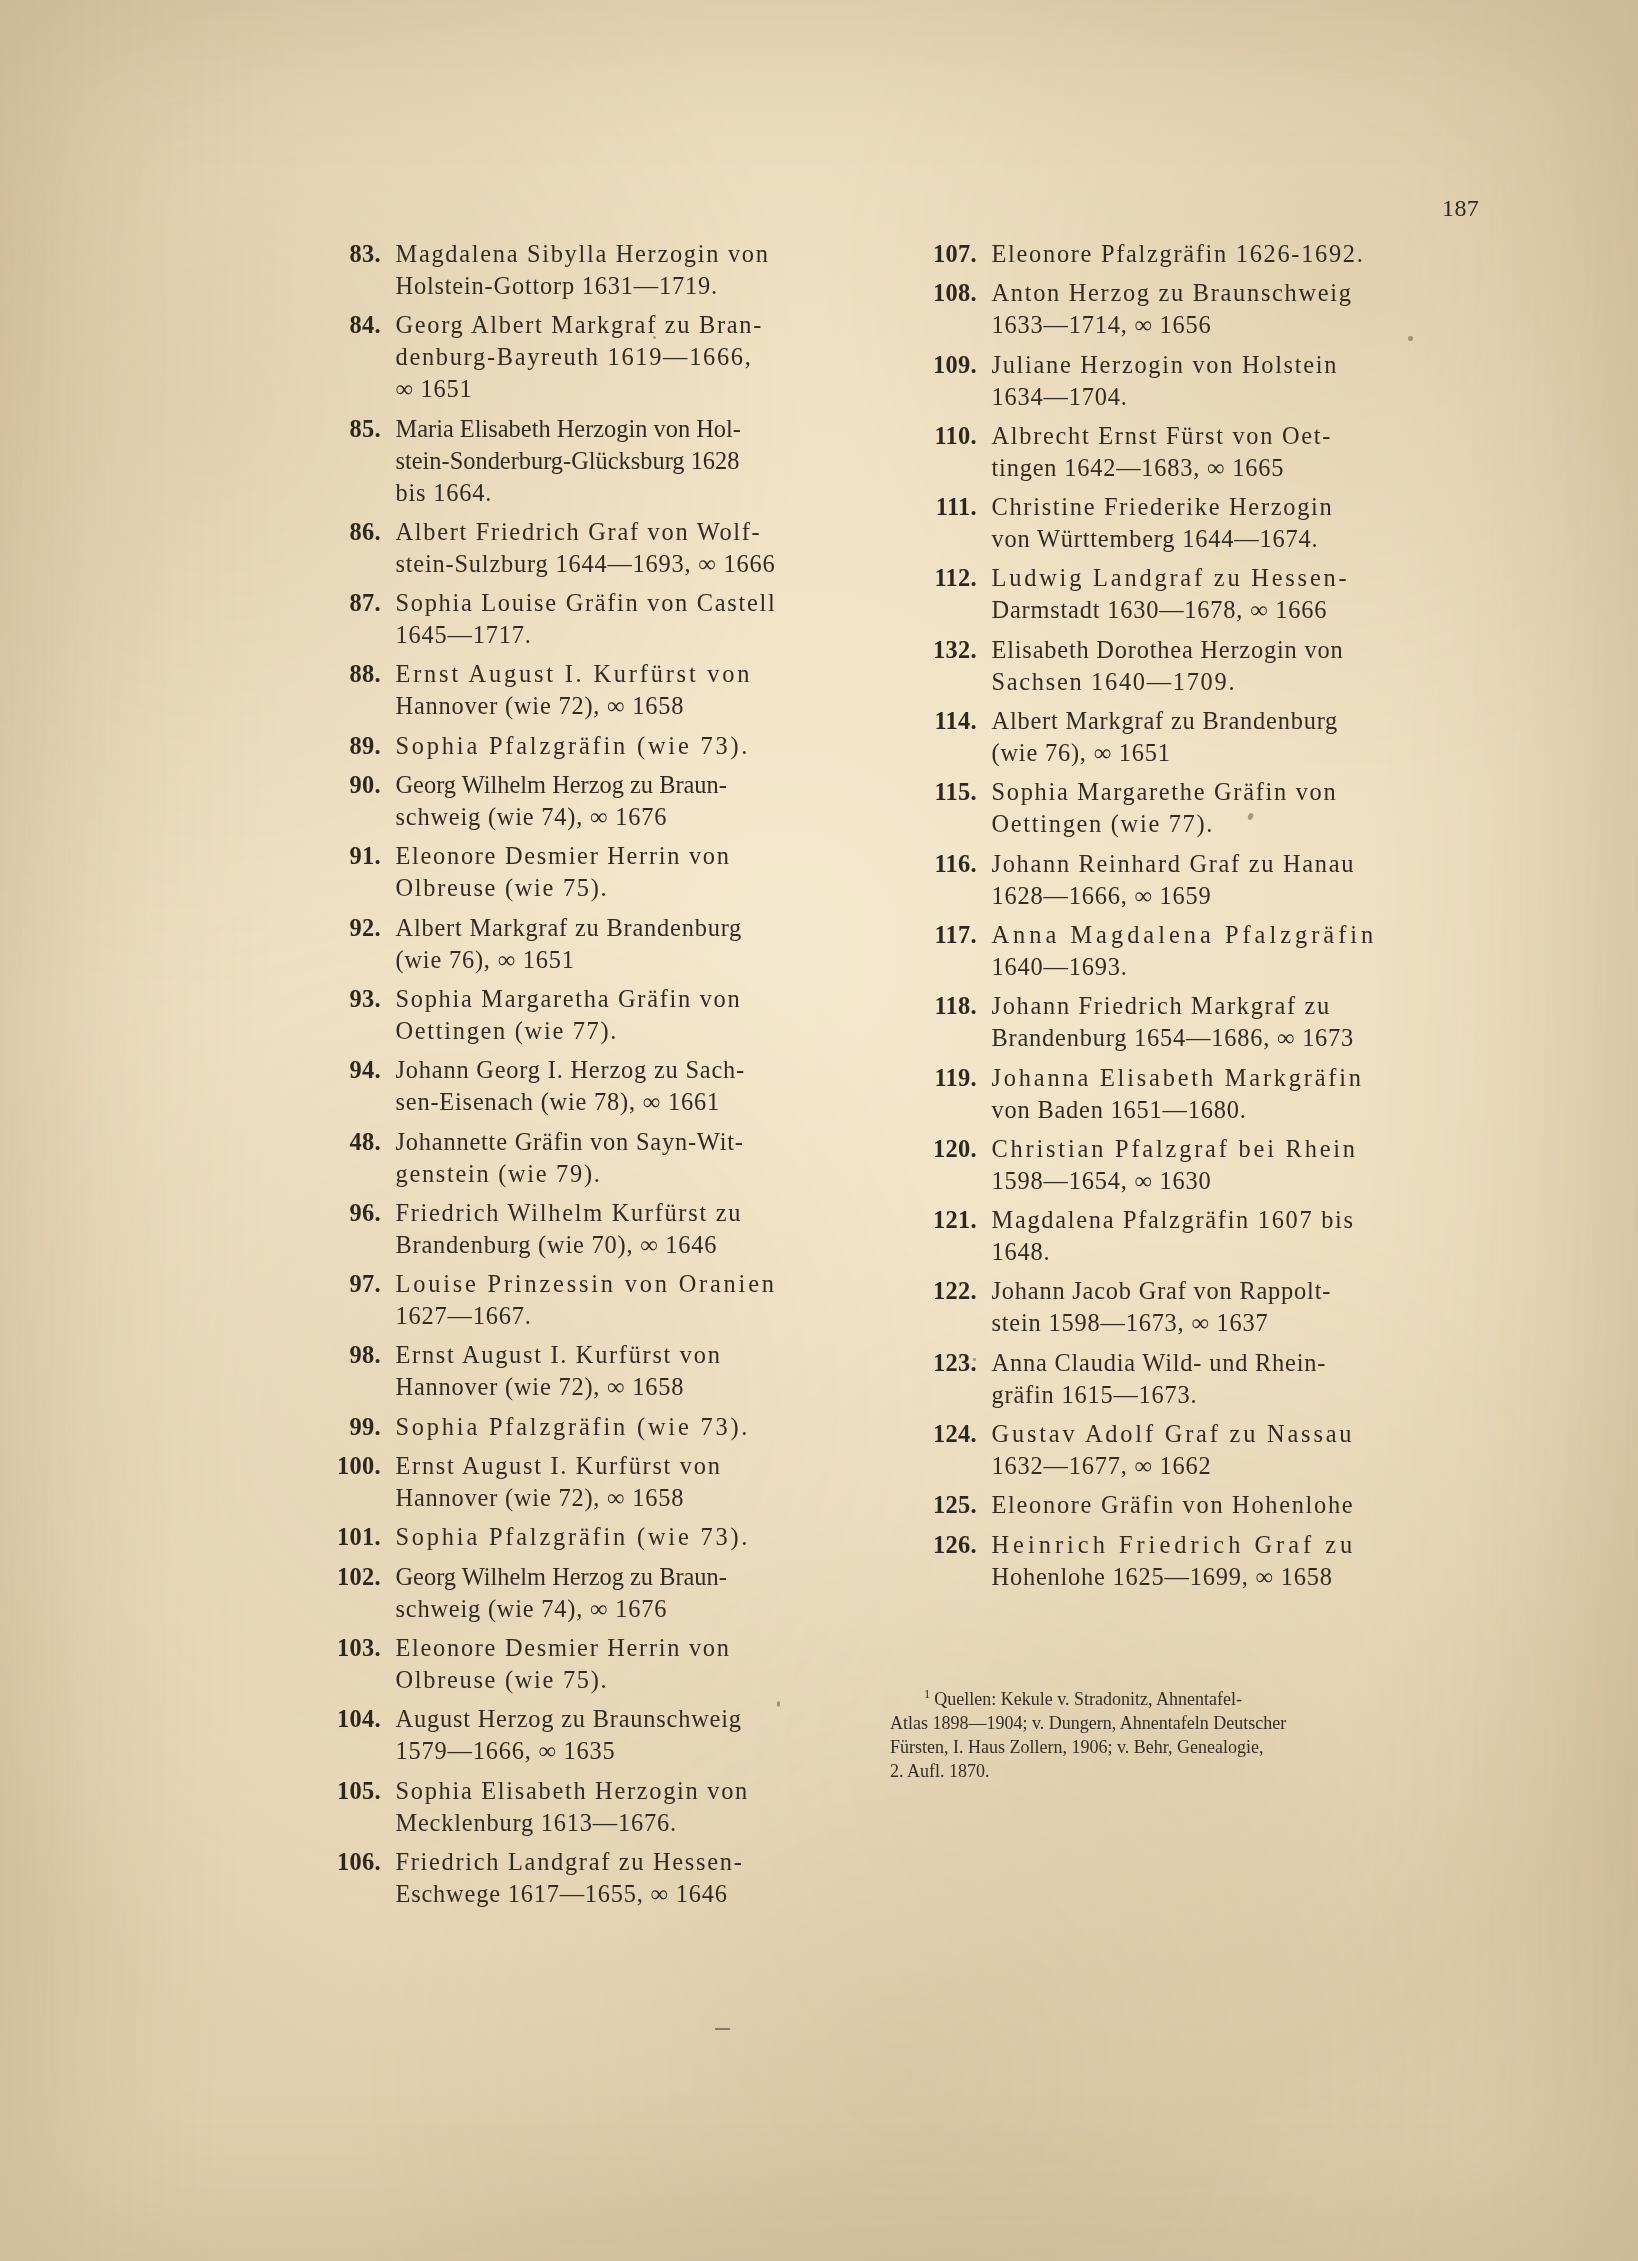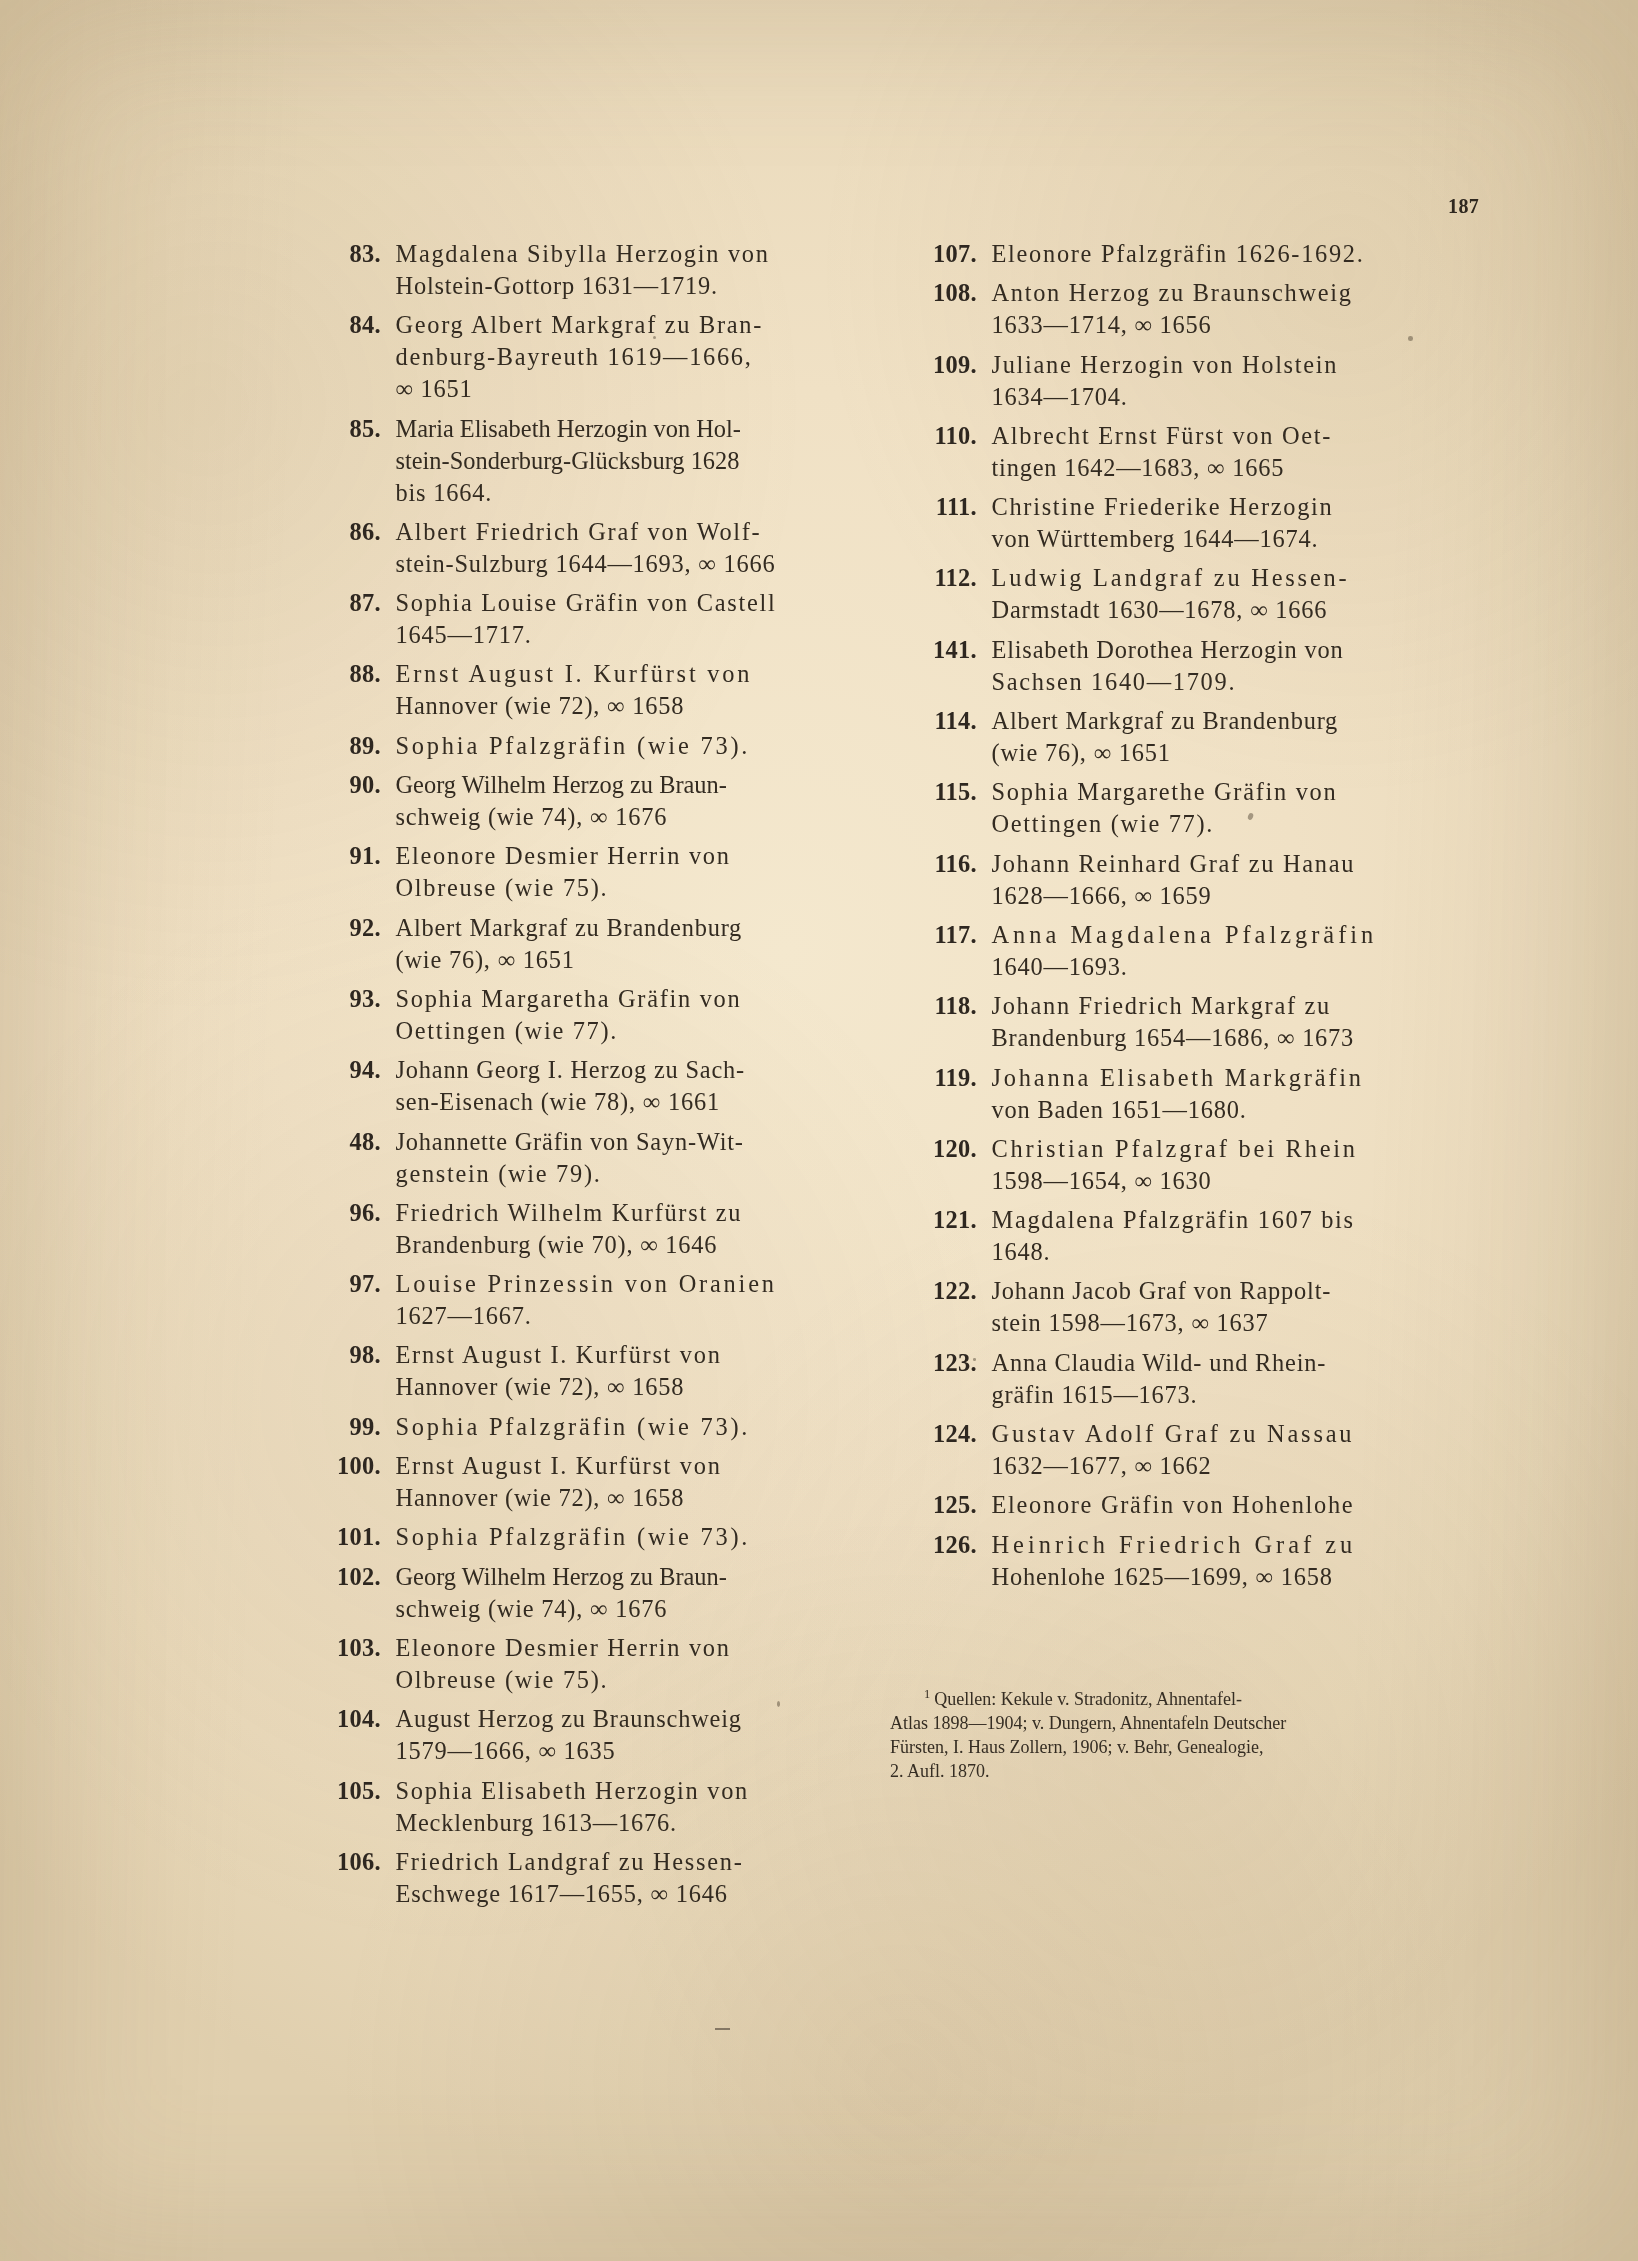--- a/index.html
+++ b/index.html
@@ -45,22 +45,22 @@
     left: 191px;
     top: 165px;
     width: 1296px;
   }
 
   .folio {
     position: absolute;
     right: 8px;
     top: 30px;
     font-family: "Liberation Serif", "DejaVu Serif", serif;
-    font-size: 20px;
-    font-weight: 700;
+    font-size: 24px;
+    font-weight: 400;
     letter-spacing: 0.3px;
     color: #2f281f;
   }
 
   .columns {
     position: absolute;
     top: 73px;
     left: 0;
     width: 1296px;
     display: flex;
@@ -359,21 +359,21 @@
             </div>
           </div>
         <div class="entry">
             <div class="num">112.</div>
             <div class="body">
               <div class="ln s3">Ludwig  Landgraf  zu  Hessen-</div>
               <div class="ln s1">Darmstadt 1630—1678, ∞ 1666</div>
             </div>
           </div>
         <div class="entry">
-            <div class="num">141.</div>
+            <div class="num">132.</div>
             <div class="body">
               <div class="ln s1">Elisabeth Dorothea Herzogin von</div>
               <div class="ln s2">Sachsen 1640—1709.</div>
             </div>
           </div>
         <div class="entry">
             <div class="num">114.</div>
             <div class="body">
               <div class="ln s1">Albert Markgraf zu Brandenburg</div>
               <div class="ln s1">(wie 76), ∞ 1651</div>

